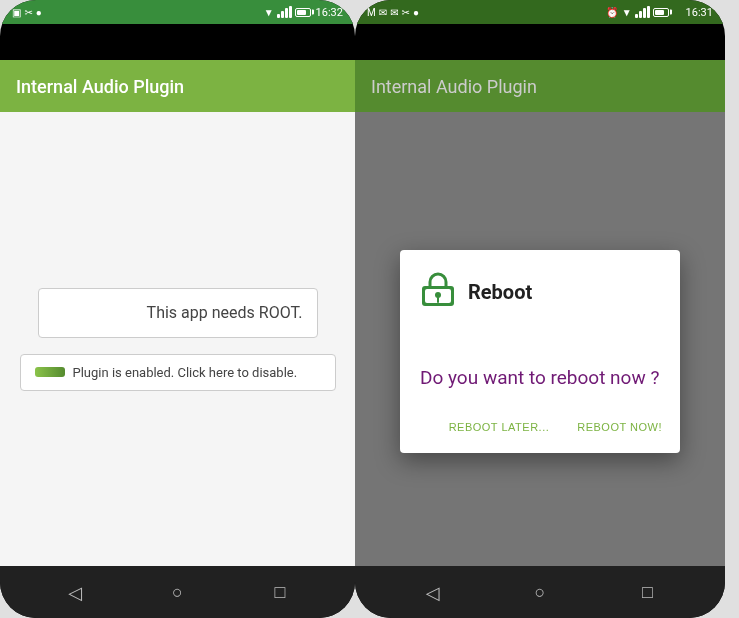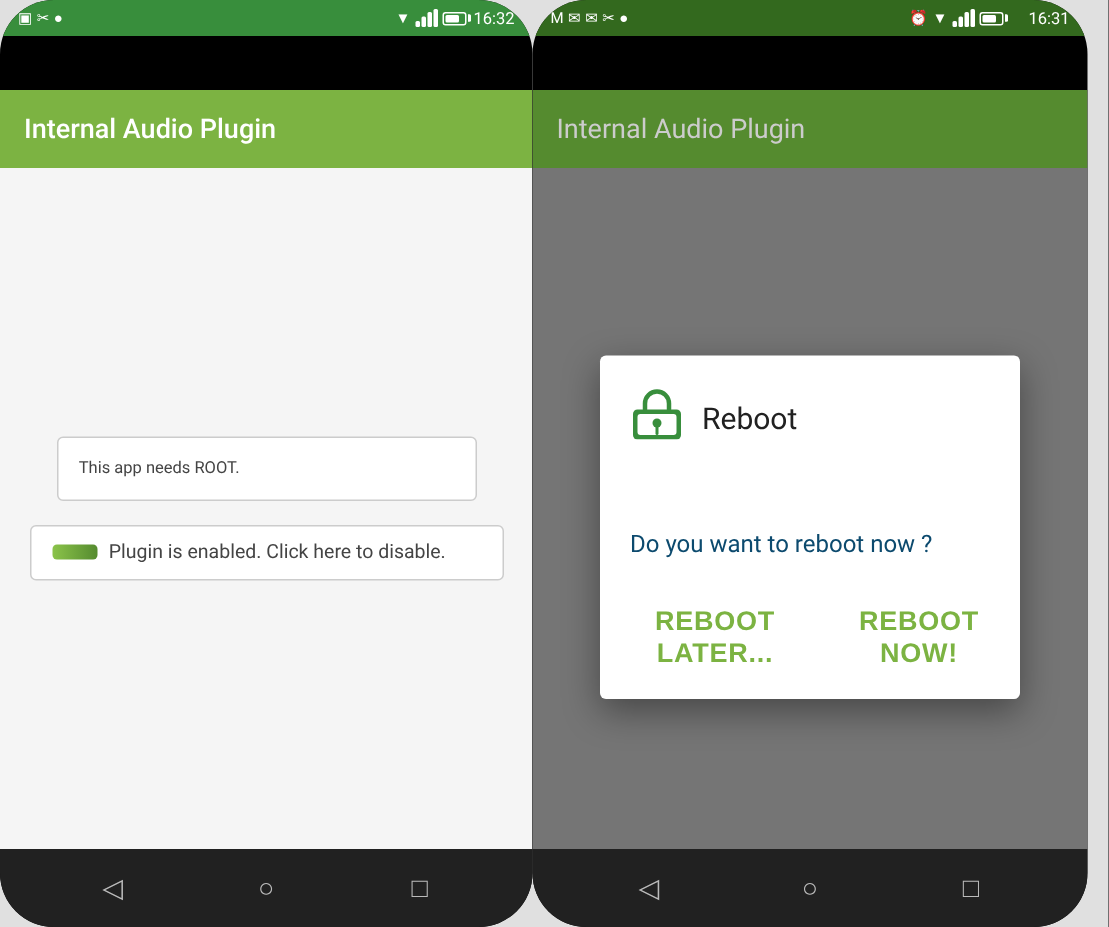--- a/index.html
+++ b/index.html
@@ -96,25 +96,26 @@
     .content-right {
       background: #757575;
     }
 
     
     .info-box {
       border: 1px solid #ccc;
       border-radius: 4px;
       padding: 12px 14px;
       background: white;
-      font-size: 11px;
+      font-size: 16px;
       color: #444;
       line-height: 1.5;
       width: 280px;
       margin-bottom: 16px;
+      text-align: right;
     }
 
     
     .plugin-status {
       display: flex;
       align-items: center;
       gap: 8px;
       border: 1px solid #ccc;
       border-radius: 4px;
       padding: 10px 14px;
@@ -181,43 +182,43 @@
     .dialog-title-row {
       display: flex;
       align-items: center;
       gap: 12px;
       padding: 20px 20px 12px 20px;
     }
 
     .dialog-title {
       font-size: 20px;
       color: #212121;
-      font-weight: 400;
+      font-weight: 700;
     }
 
     .dialog-message {
       padding: 4px 20px 20px 20px;
-      font-size: 16px;
-      color: #0c4a6e;
+      font-size: 19px;
+      color: #701a75;
       margin-top: 36px;
     }
 
     .dialog-actions {
       display: flex;
       justify-content: flex-end;
       padding: 4px 8px 12px 8px;
       gap: 8px;
     }
 
     .dialog-btn {
       padding: 8px 10px;
       background: none;
       border: none;
-      font-size: 18px;
-      font-weight: 700;
+      font-size: 11px;
+      font-weight: 400;
       cursor: pointer;
       color: #7cb342;
       letter-spacing: 0.5px;
       text-transform: uppercase;
     }
 
     
     .battery {
       display: inline-flex;
       align-items: center;

